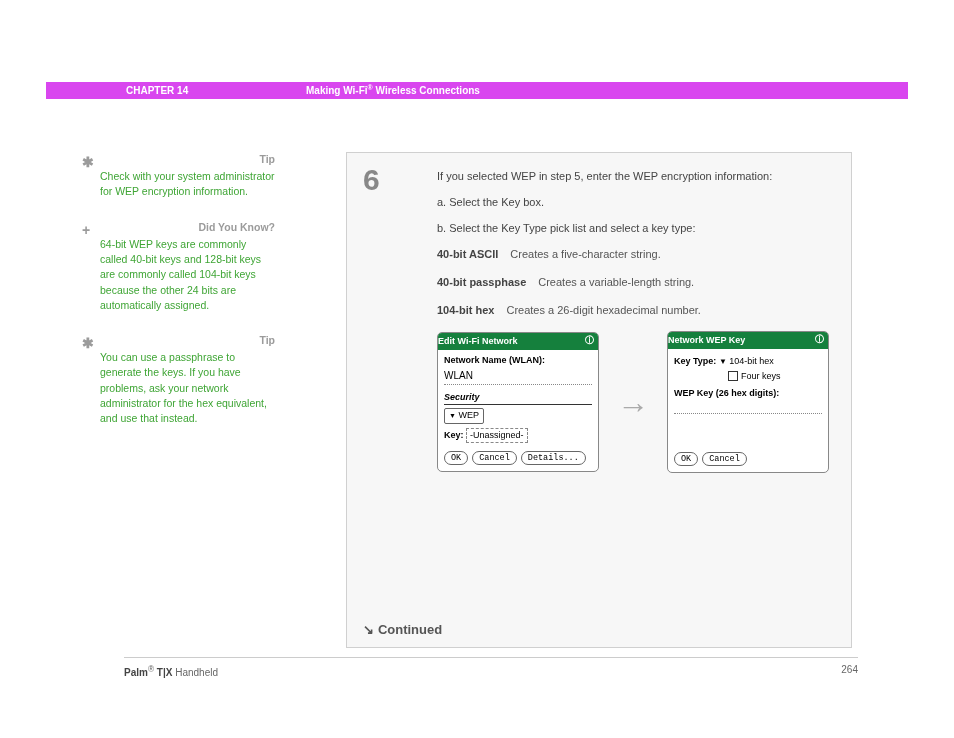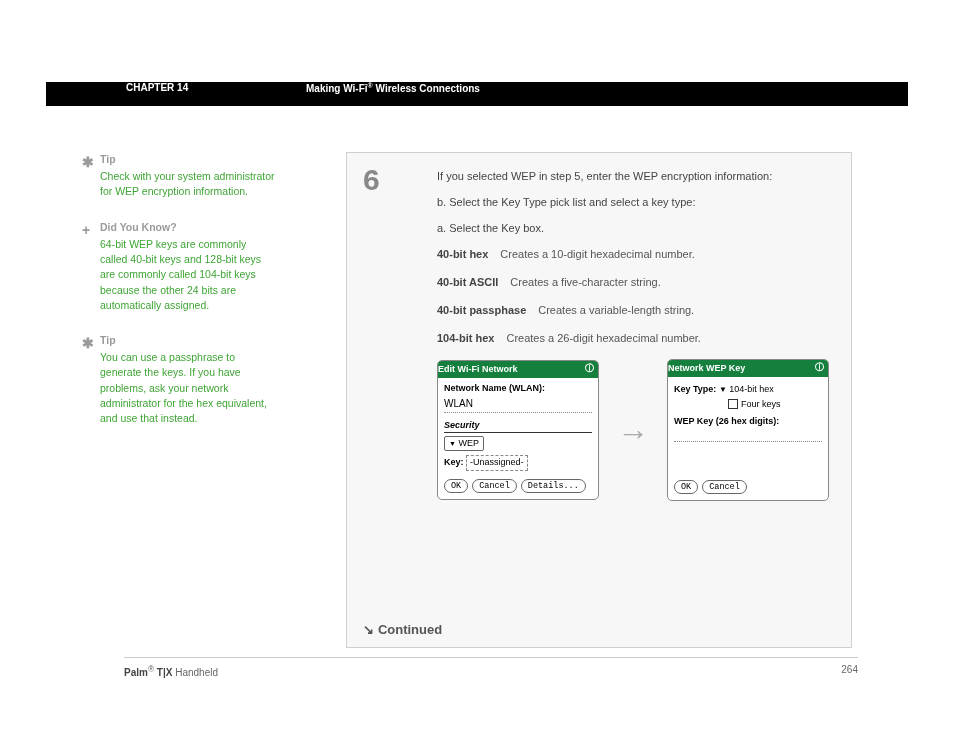--- a/index.html
+++ b/index.html
@@ -11,24 +11,24 @@
     color: #333;
     width: 954px;
     height: 738px;
     position: relative;
   }
   .header-bar {
     position: absolute;
     top: 82px;
     left: 46px;
     right: 46px;
-    height: 24px;
-    background: #000000;
+    height: 17px;
+    background: #d946ef;
     display: flex;
-    align-items: flex-start;
+    align-items: center;
     color: #fff;
     font-size: 10px;
     font-weight: bold;
   }
   .header-chapter {
     padding-left: 80px;
     width: 180px;
   }
   .header-title {
     font-weight: bold;
@@ -48,20 +48,21 @@
     left: -18px;
     top: 0;
     color: #9b9b9b;
     font-size: 14px;
     font-weight: bold;
   }
   .side-label {
     color: #9b9b9b;
     font-weight: bold;
     margin-bottom: 2px;
+    text-align: right;
   }
   .side-text { color: #3fa535; }
   .main-box {
     position: absolute;
     left: 346px;
     top: 152px;
     width: 506px;
     height: 496px;
     border: 1px solid #d0d0d0;
     background: #f7f7f7;
@@ -223,26 +224,23 @@
     <div class="side-icon">✱</div>
     <div class="side-label">Tip</div>
     <div class="side-text">You can use a passphrase to generate the keys. If you have problems, ask your network administrator for the hex equivalent, and use that instead.</div>
   </div>
 </div>
 
 <div class="main-box">
   <div class="step-num">6</div>
   <div class="step-body">
     <p>If you selected WEP in step 5, enter the WEP encryption information:</p>
+    <p>a.  Select the Key box.</p>
     <p>b.  Select the Key Type pick list and select a key type:</p>
-    <p>a.  Select the Key box.</p>
-
-    <div class="kt-row">
-      <strong>40-bit hex</strong><span class="kt-desc">Creates a 10-digit hexadecimal number.</span>
-    </div>
+
     <div class="kt-row">
       <strong>40-bit ASCII</strong><span class="kt-desc">Creates a five-character string.</span>
     </div>
     <div class="kt-row">
       <strong>40-bit passphase</strong><span class="kt-desc">Creates a variable-length string.</span>
     </div>
     <div class="kt-row">
       <strong>104-bit hex</strong><span class="kt-desc">Creates a 26-digit hexadecimal number.</span>
     </div>
 

